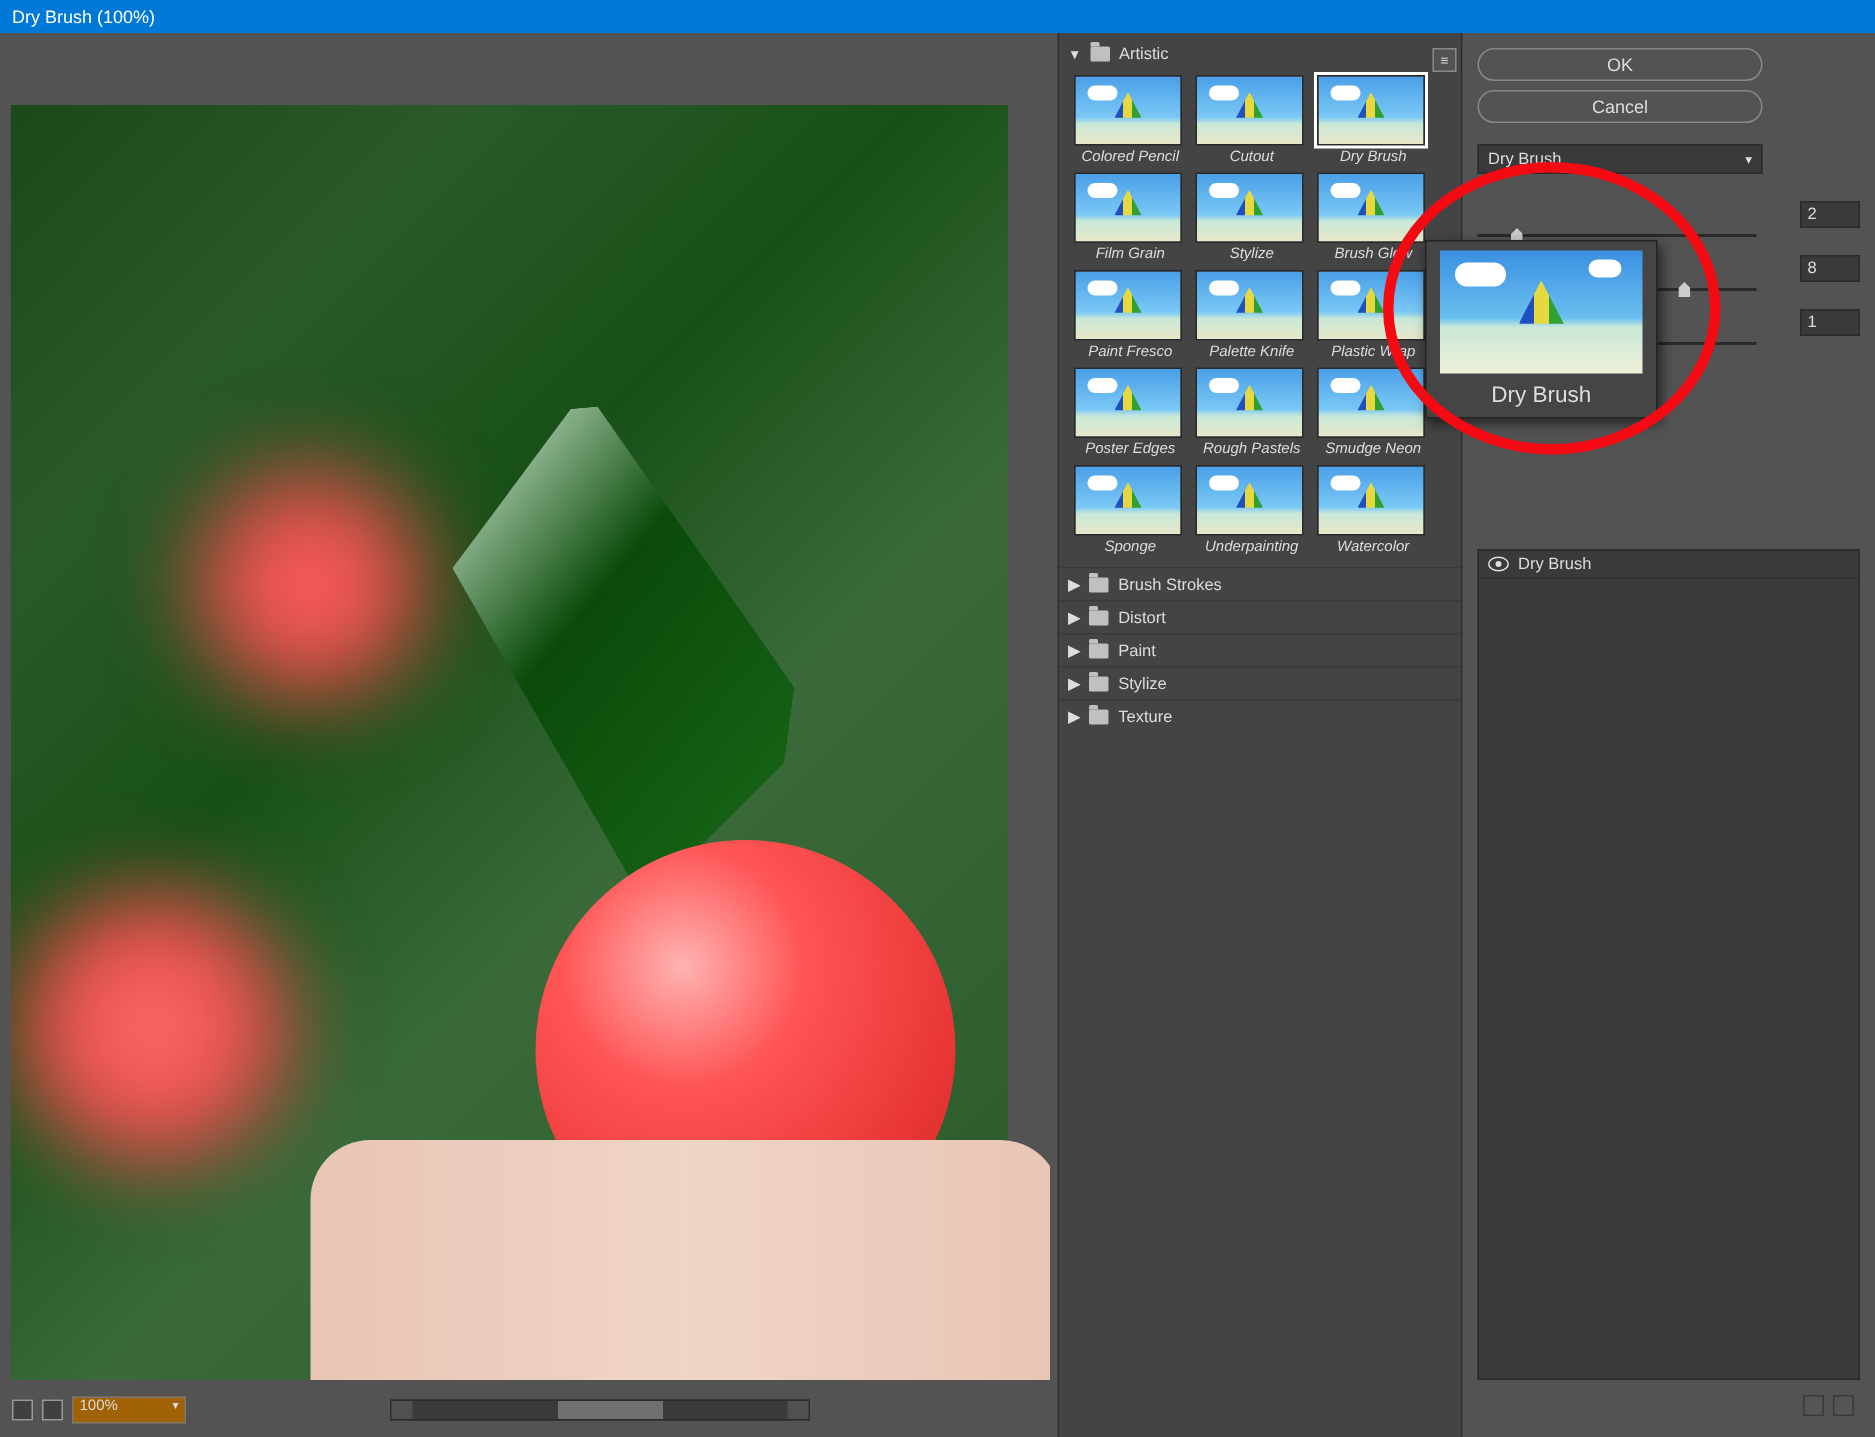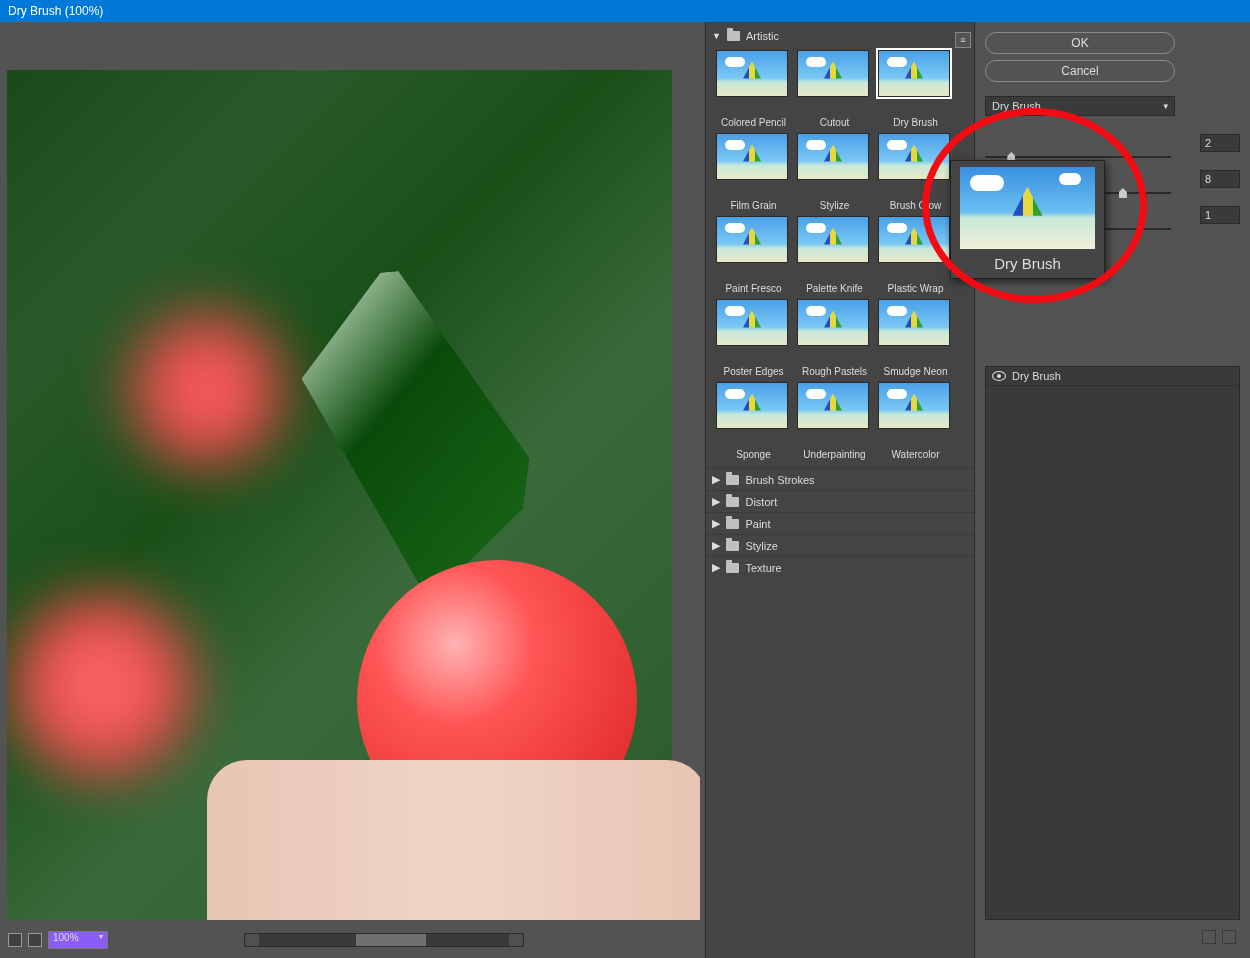--- a/index.html
+++ b/index.html
@@ -12,37 +12,37 @@
 .preview-pane { width: 705px; background: #535353; position: relative; padding-top: 8px; }
 .preview-wrap { position: absolute; left: 7px; top: 48px; width: 693px; height: 862px; overflow: hidden; }
 .preview-image { width: 665px; height: 850px; position: relative; background: linear-gradient(135deg,#1a4a1a 0%, #2a5a2a 20%, #185018 40%, #3a6a3a 60%, #2a5a2a 100%); }
 .apple-blur1 { position:absolute; left:120px; top:240px; width:160px; height:160px; background: radial-gradient(circle,#ff6b6b 0%,#e84545 60%, transparent 80%); filter:blur(30px); border-radius:50%; }
 .apple-blur2 { position:absolute; left:0px; top:520px; width:190px; height:190px; background: radial-gradient(circle,#ff7575 0%,#e84545 60%, transparent 80%); filter:blur(28px); border-radius:50%; }
 .main-apple { position:absolute; left:350px; top:490px; width:280px; height:280px; background: radial-gradient(circle at 35% 30%,#ffb3b3 0%,#ff5555 30%,#e83535 70%,#c82525 100%); border-radius:50%; }
 .leaf1 { position:absolute; left:300px; top:200px; width:220px; height:330px; background:linear-gradient(135deg,#dff5df 0%,#0a4a0a 40%,#1a6a1a 100%); clip-path: polygon(40% 0%, 48% 0%, 100% 60%, 95% 75%, 50% 100%, 45% 95%, 0% 30%); transform:rotate(-5deg); }
 .hand { position:absolute; left:200px; bottom:0; width:500px; height:160px; background: linear-gradient(90deg,#e8c5b5 0%, #f0d5c5 50%, #e8c5b5 100%); border-radius: 40px 40px 0 0; }
 .preview-toolbar { position:absolute; left:8px; bottom:8px; height:20px; width:690px; display:flex; align-items:center; gap:6px; }
 .tiny-box { width:14px; height:14px; border:1px solid #999; background:#404040; }
-.zoom-select { width:60px; height:18px; background:#8b5cf6; border:1px solid #777; color:#ddd; font-size:10px; padding: 0 4px; }
+.zoom-select { width:76px; height:18px; background:#a16207; border:1px solid #777; color:#ddd; font-size:10px; padding: 0 4px; }
 .scroll-h { flex:0 0 280px; height:14px; background:#3a3a3a; border:1px solid #2a2a2a; margin-left:130px; position:relative; }
 .scroll-h:before,.scroll-h:after{content:'';position:absolute;top:0;width:14px;height:100%;background:#505050;}
 .scroll-h:before{left:0;} .scroll-h:after{right:0;}
 .scroll-h .thumb{position:absolute;left:40%;width:25%;height:100%;background:#707070;}
 
 .filter-pane { width: 270px; background: #444; border-left:1px solid #2a2a2a; border-right:1px solid #2a2a2a; display:flex; flex-direction:column; padding-top:4px;}
 .category-header { display:flex; align-items:center; gap:6px; padding:4px 6px; color:#ddd; cursor:default; }
 .category-header .tri { font-size:9px; }
 .folder-icon { width:13px; height:10px; background:#c0c0c0; border-radius:1px; position:relative; }
 .folder-icon:before{content:'';position:absolute;top:-3px;left:0;width:6px;height:3px;background:#c0c0c0;border-radius:1px 1px 0 0;}
 .thumbs { display:flex; flex-wrap:wrap; gap:5px 6px; padding: 4px 6px 8px 10px; }
 .thumb-item { width:75px; text-align:center; cursor:pointer; }
 .thumb-img { width:72px; height:47px; background: linear-gradient(180deg,#4aa0e8 0%,#7ac8f5 60%, #c8e8d8 70%, #e8e8c8 100%); position:relative; border:1px solid #2a2a2a; }
 .thumb-img .boat { position:absolute; left:50%; top:50%; width:18px; height:20px; transform:translate(-50%,-60%); background: linear-gradient(90deg,#2050c0 33%,#e8d840 33% 66%,#30a030 66%); clip-path: polygon(50% 0%, 100% 85%, 0% 85%);}
 .thumb-img .cloud{position:absolute;left:8px;top:6px;width:20px;height:10px;background:#fff;border-radius:10px;}
-.thumb-label { font-size:10px; color:#ddd; margin-top:20px; white-space:nowrap; overflow:hidden; }
+.thumb-label { font-size:10px; color:#ddd; margin-top:2px; white-space:nowrap; overflow:hidden;font-style:italic; }
 .thumb-item.selected .thumb-img { outline:2px solid #fff; }
 .collapsed-cat { display:flex; align-items:center; gap:6px; padding:4px 6px; border-top:1px solid #3a3a3a; cursor:pointer; }
 
 .right-pane { width:275px; background:#535353; padding:10px; position:relative; display:flex; flex-direction:column; gap:6px; }
 .collapse-btn { position:absolute; left:-20px; top:10px; width:16px; height:16px; border:1px solid #888; background:#535353; display:flex;align-items:center;justify-content:center; font-size:9px;}
 .big-btn { width:190px; margin-left: 0px; height:22px; border-radius:11px; border:1px solid #888; background:#535353; color:#ddd; font-size:12px; cursor:pointer; }
 .drop-select { width:190px; height:20px; background:#3a3a3a; border:1px solid #2a2a2a; color:#ddd; font-size:11px; padding:0 6px; display:flex;align-items:center;justify-content:space-between; margin-top:8px;}
 .param-row { display:flex; align-items:center; justify-content:flex-end; gap:6px; margin-top:12px; }
 .param-input { width:40px; height:18px; background:#3a3a3a; border:1px solid #2a2a2a; color:#ddd; font-size:11px; padding:0 4px; text-align:left; }
 .slider-track { width:186px; height:2px; background:#2a2a2a; margin-top:4px; position:relative; align-self:flex-end;}

